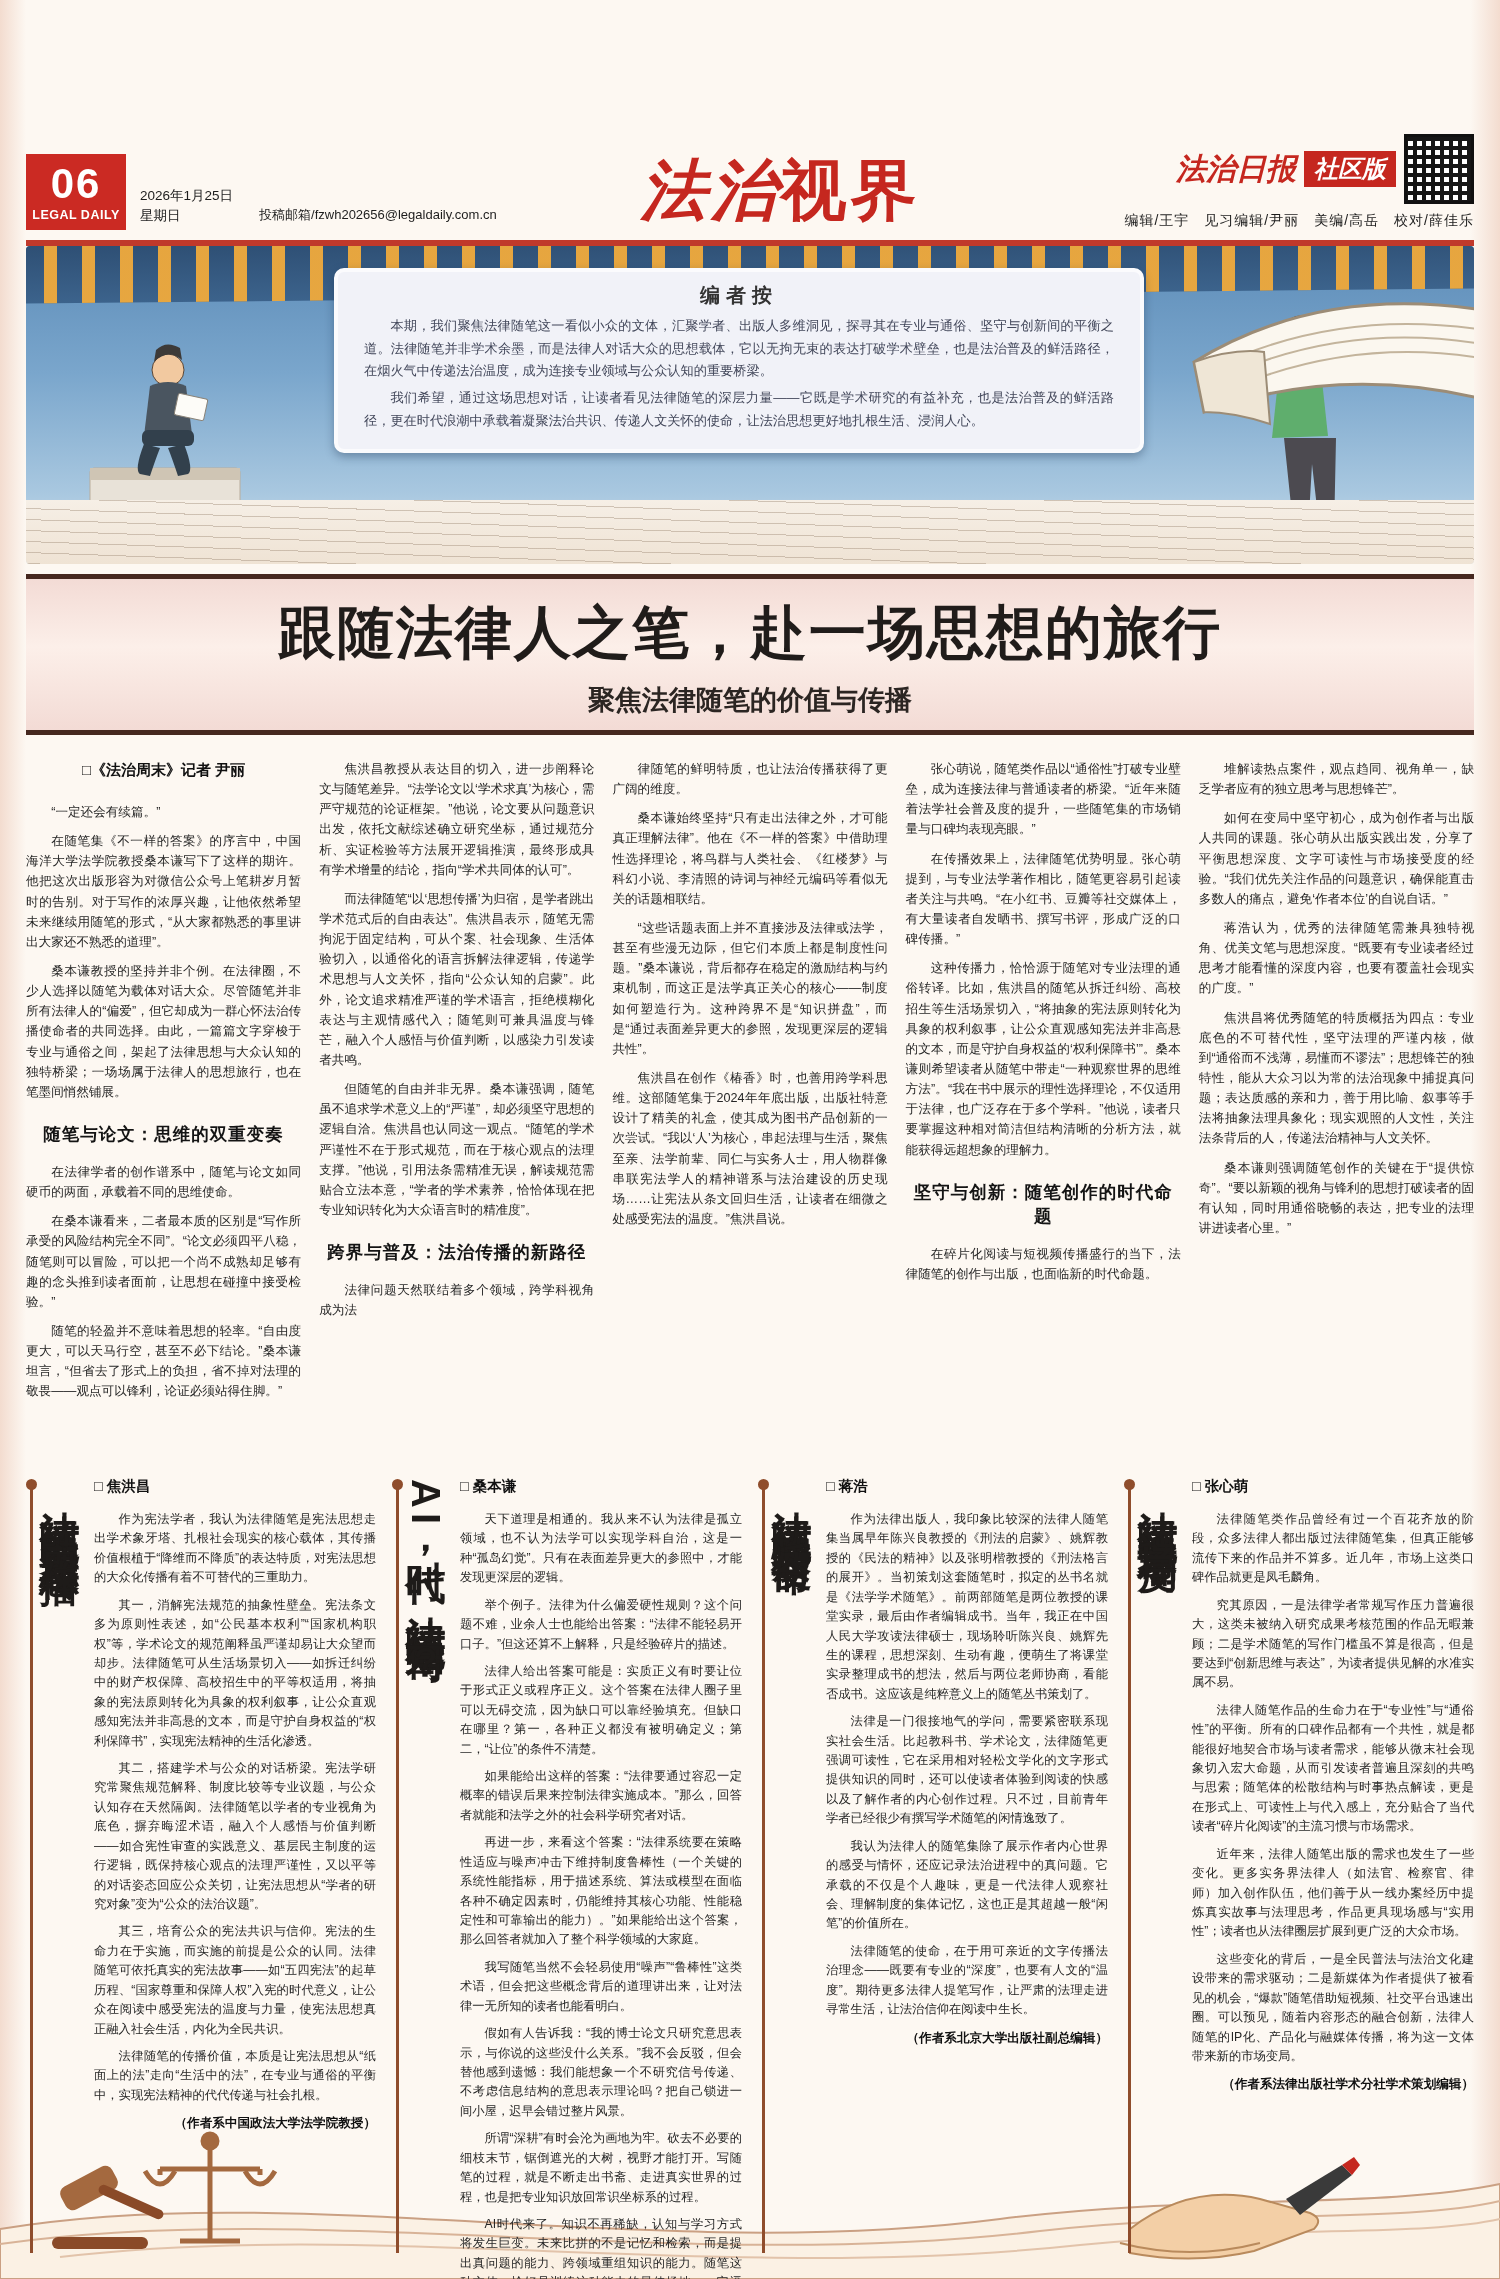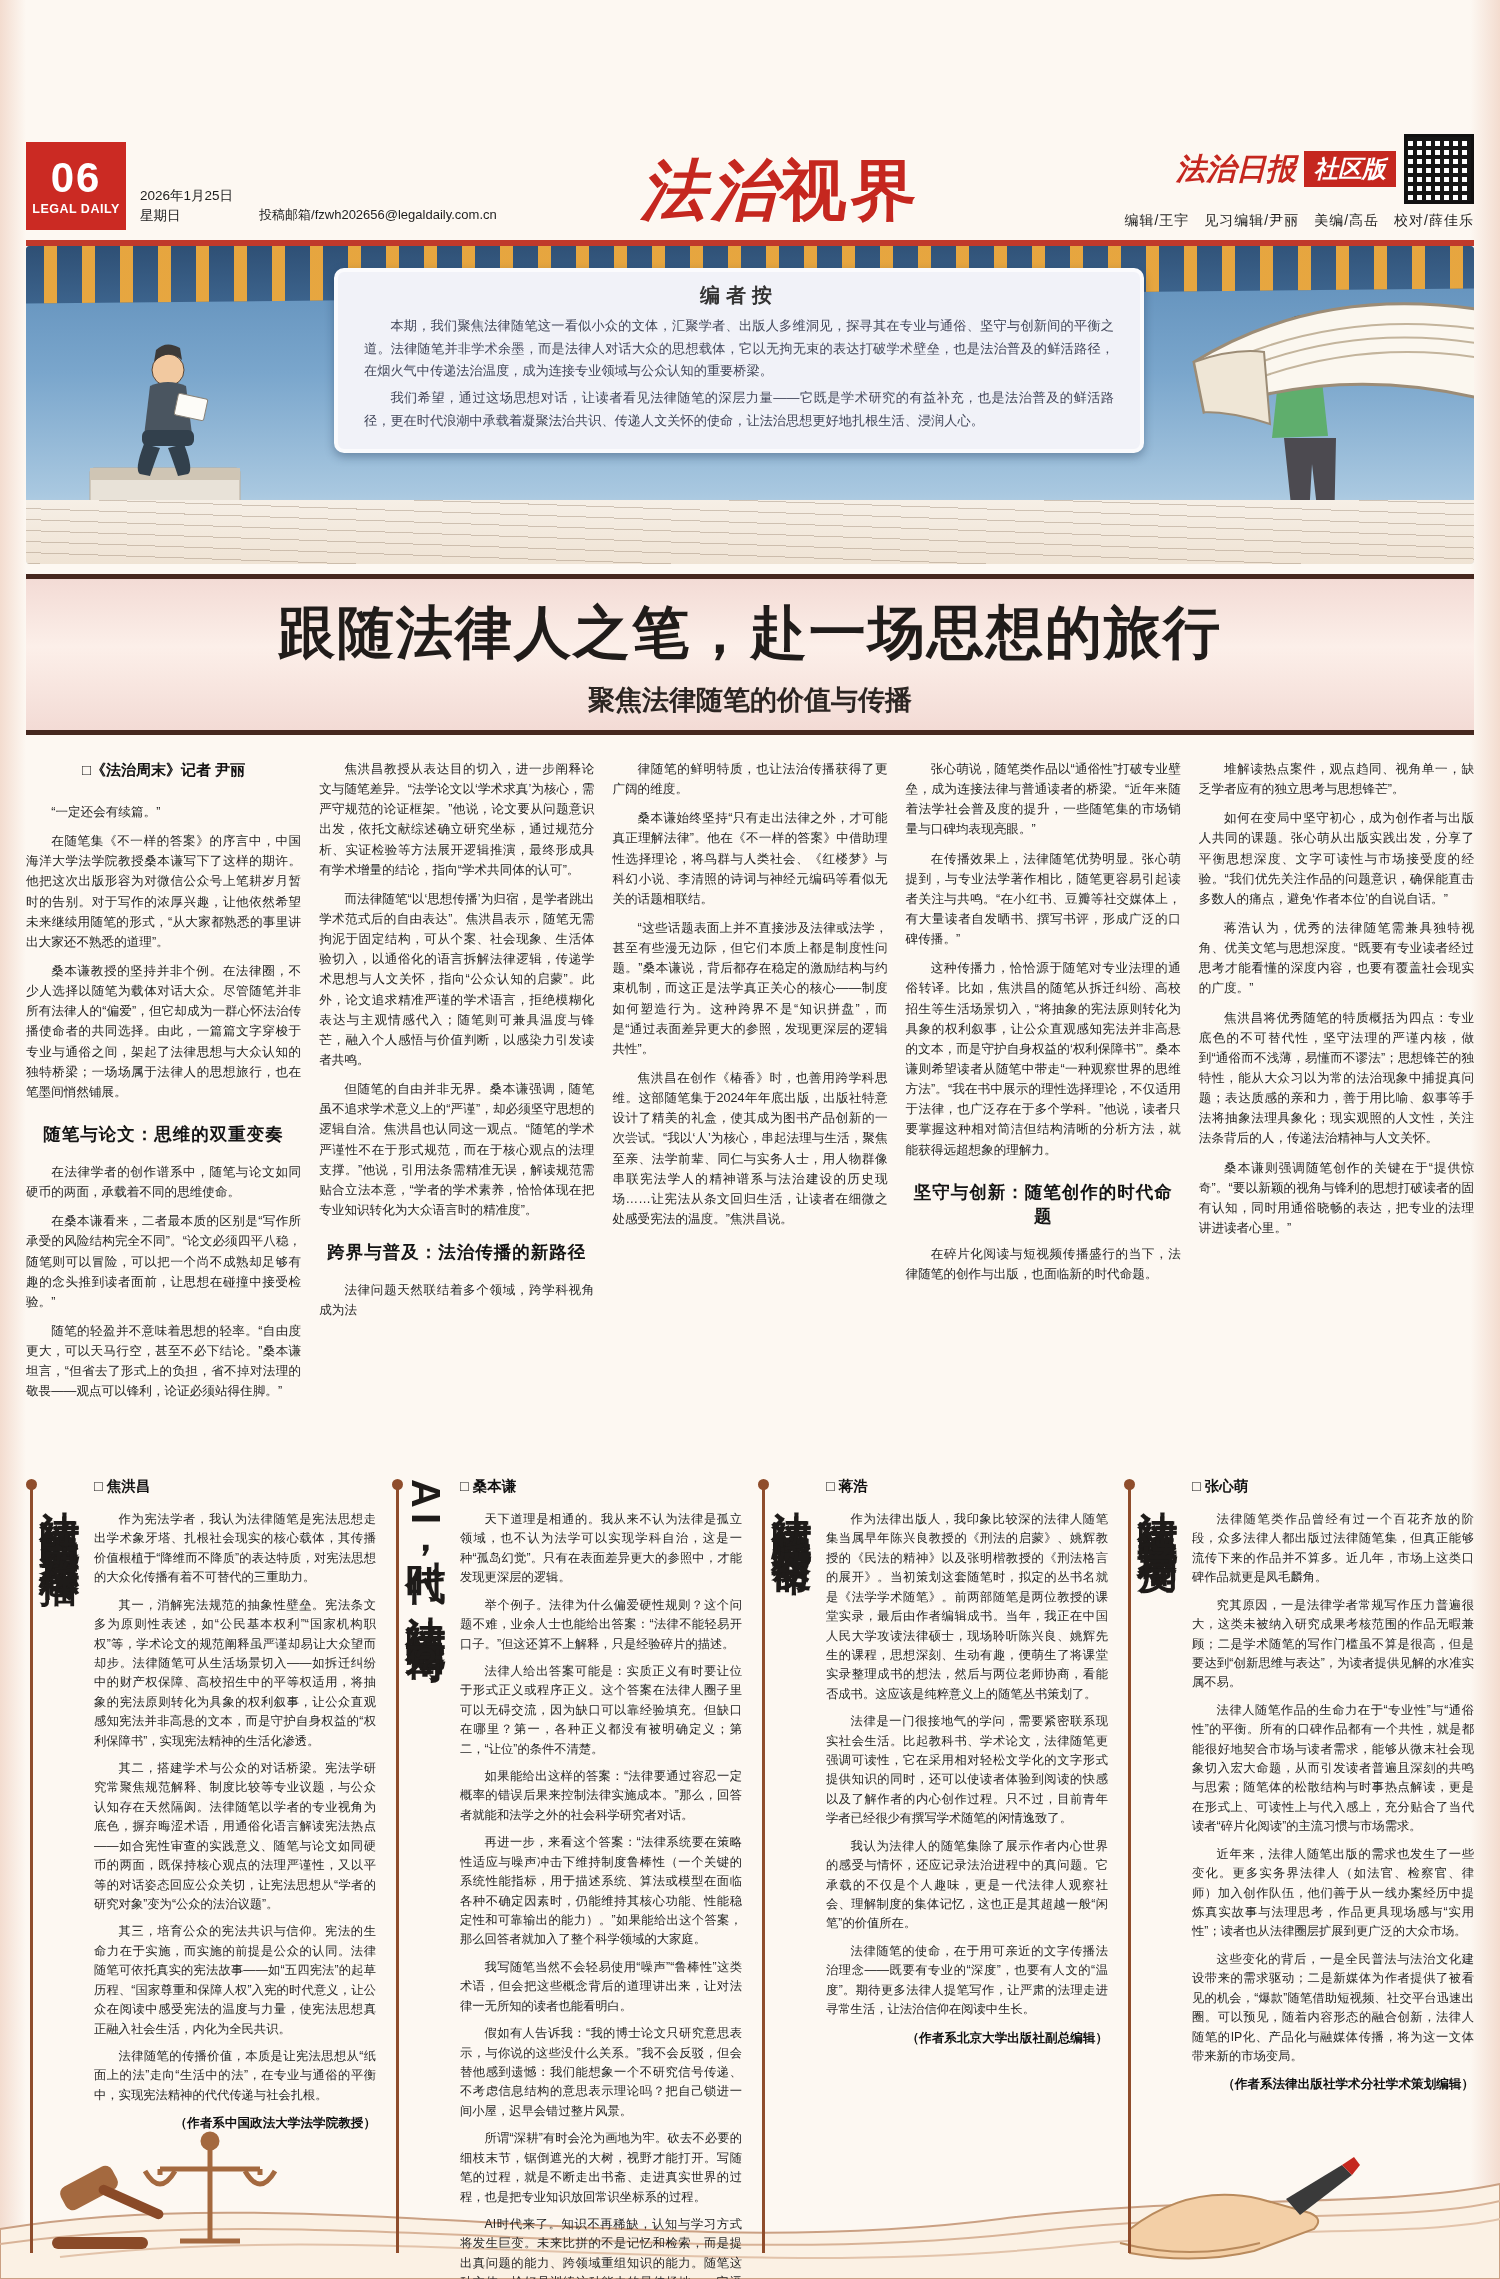--- a/index.html
+++ b/index.html
@@ -1,21 +1,21 @@
 <!DOCTYPE html>
 <html><head>
 <meta charset="utf-8">
 <style>
   html,body{margin:0;padding:0;background:#efd9cc;}
   .page{position:relative;width:1500px;height:2279px;margin:0 auto;overflow:hidden;
         background:linear-gradient(90deg,#f3dccf 0,#fdf8f2 26px,#fdf8f2 1470px,#f3dccf 1500px);
         font-family:"Liberation Sans",sans-serif;color:#2a2a2a;}
   
   .hdr{position:relative;margin:118px 26px 0;height:112px;display:flex;align-items:flex-end;}
-  .badge{width:100px;height:88px;background:#cb2a23;color:#fff;text-align:center;flex:none;
+  .badge{width:100px;height:76px;background:#cb2a23;color:#fff;text-align:center;flex:none;
          display:flex;flex-direction:column;justify-content:center;line-height:1;}
   .badge .num{font-size:42px;font-weight:900;letter-spacing:2px;}
   .badge .lbl{font-size:12.5px;font-weight:900;margin-top:4px;letter-spacing:.5px;}
   .dateblk{margin:0 0 4px 14px;font-size:13.5px;color:#1d1d1d;line-height:1.5;flex:none;}
   .email{margin:0 0 6px 26px;font-size:13px;color:#1d1d1d;flex:none;}
   .masthead{flex:1;text-align:center;font-size:66px;font-weight:900;color:#c5271f;
             font-style:italic;letter-spacing:4px;margin-bottom:-6px;transform:translateX(-30px);}
   .masthead .blocky{font-style:normal;margin-top:20px;}
   .rightblk{flex:none;text-align:right;}
   .brandrow{display:flex;align-items:center;justify-content:flex-end;gap:8px;}
@@ -181,21 +181,21 @@
     </div>
 
   <div class="ops" id="opinions">
       <div class="opinion-column">
         <div class="opinion-rail"></div>
         <div class="opinion-title">法律随笔助力宪法思想传播</div>
         <div class="opinion-body">
           <div class="opinion-byline">□ 焦洪昌</div>
           <p class="opinion-paragraph">作为宪法学者，我认为法律随笔是宪法思想走出学术象牙塔、扎根社会现实的核心载体，其传播价值根植于“降维而不降质”的表达特质，对宪法思想的大众化传播有着不可替代的三重助力。</p>
           <p class="opinion-paragraph">其一，消解宪法规范的抽象性壁垒。宪法条文多为原则性表述，如“公民基本权利”“国家机构职权”等，学术论文的规范阐释虽严谨却易让大众望而却步。法律随笔可从生活场景切入——如拆迁纠纷中的财产权保障、高校招生中的平等权适用，将抽象的宪法原则转化为具象的权利叙事，让公众直观感知宪法并非高悬的文本，而是守护自身权益的“权利保障书”，实现宪法精神的生活化渗透。</p>
-          <p class="opinion-paragraph">其二，搭建学术与公众的对话桥梁。宪法学研究常聚焦规范解释、制度比较等专业议题，与公众认知存在天然隔阂。法律随笔以学者的专业视角为底色，摒弃晦涩术语，用通俗化语言解读宪法热点——如合宪性审查的实践意义、随笔与论文如同硬币的两面，既保持核心观点的法理严谨性，又以平等的对话姿态回应公众关切，让宪法思想从“学者的研究对象”变为“公众的法治议题”。</p>
+          <p class="opinion-paragraph">其二，搭建学术与公众的对话桥梁。宪法学研究常聚焦规范解释、制度比较等专业议题，与公众认知存在天然隔阂。法律随笔以学者的专业视角为底色，摒弃晦涩术语，融入个人感悟与价值判断——如合宪性审查的实践意义、基层民主制度的运行逻辑，既保持核心观点的法理严谨性，又以平等的对话姿态回应公众关切，让宪法思想从“学者的研究对象”变为“公众的法治议题”。</p>
           <p class="opinion-paragraph">其三，培育公众的宪法共识与信仰。宪法的生命力在于实施，而实施的前提是公众的认同。法律随笔可依托真实的宪法故事——如“五四宪法”的起草历程、“国家尊重和保障人权”入宪的时代意义，让公众在阅读中感受宪法的温度与力量，使宪法思想真正融入社会生活，内化为全民共识。</p>
           <p class="opinion-paragraph">法律随笔的传播价值，本质是让宪法思想从“纸面上的法”走向“生活中的法”，在专业与通俗的平衡中，实现宪法精神的代代传递与社会扎根。</p>
           <div class="opinion-attribution">（作者系中国政法大学法学院教授）</div>
         </div>
       </div>
       <div class="opinion-column">
         <div class="opinion-rail"></div>
         <div class="opinion-title">AI时代，法律随笔如何写？</div>
         <div class="opinion-body">
           <div class="opinion-byline">□ 桑本谦</div>

